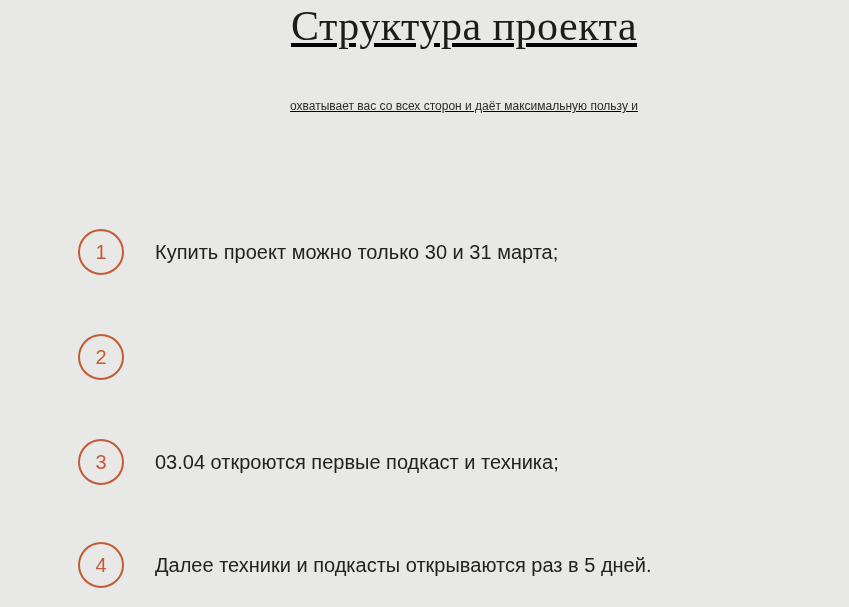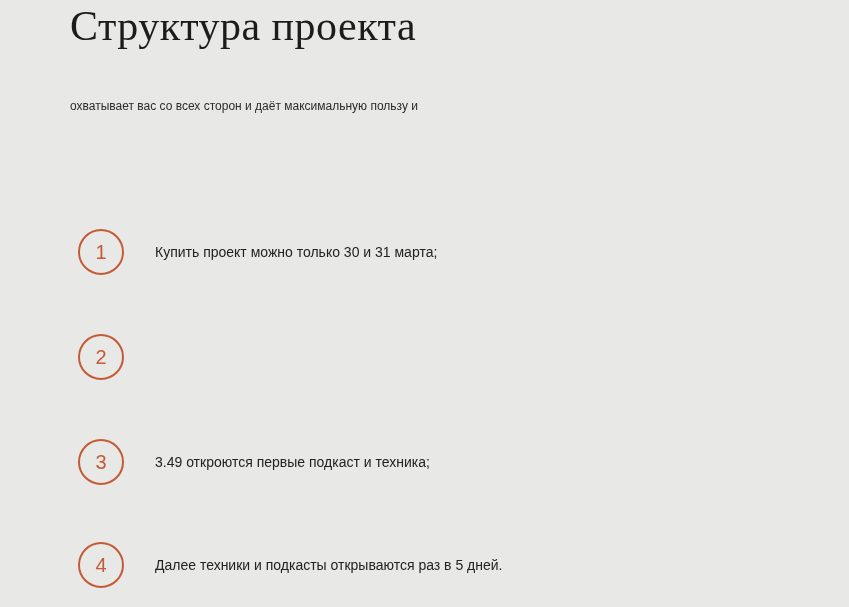--- a/index.html
+++ b/index.html
@@ -18,23 +18,24 @@
     font-family: "Liberation Sans", sans-serif;
     position: relative;
   }
   .section {
     position: absolute;
     inset: 0;
   }
   .header {
     position: absolute;
     top: 2px;
-    left: 70px;
+    left: 79px;
     width: 770px;
-    text-align: left;
+    text-align: center;
+    text-decoration: underline;
   }
   .page-title {
     font-family: "Liberation Serif", serif;
     font-weight: 400;
     font-size: 42px;
     line-height: 48px;
     color: var(--title-text);
     letter-spacing: 0.5px;
   }
   .subtitle {
@@ -63,21 +64,21 @@
     color: var(--accent);
     font-size: 20px;
     line-height: 1;
     display: flex;
     align-items: center;
     justify-content: center;
     flex: 0 0 auto;
   }
   .item-text {
     margin-left: 31px;
-    font-size: 14px;
+    font-size: 20px;
     color: var(--body-text);
     white-space: nowrap;
   }
 </style>
 </head>
 <body>
 
 <div class="section">
 
   <div class="header">
@@ -93,21 +94,21 @@
       <div class="num-badge">1</div>
       <div class="item-text">Купить проект можно только 30 и 31 марта;</div>
     </div>
 
     <div class="item item-2">
       <div class="num-badge">2</div>
     </div>
 
     <div class="item item-3">
       <div class="num-badge">3</div>
-      <div class="item-text">3.49 откроются первые подкаст и техника;</div>
+      <div class="item-text">03.04 откроются первые подкаст и техника;</div>
     </div>
 
     <div class="item item-4">
       <div class="num-badge">4</div>
       <div class="item-text">Далее техники и подкасты открываются раз в 5 дней.</div>
     </div>
 
   </div>
 </div>
 

